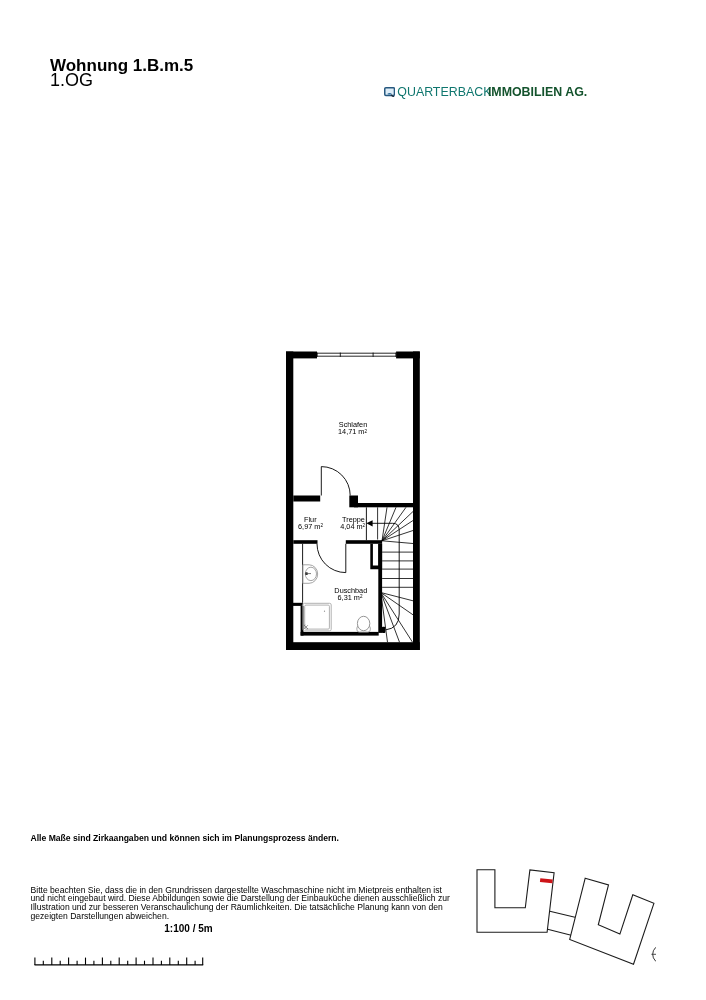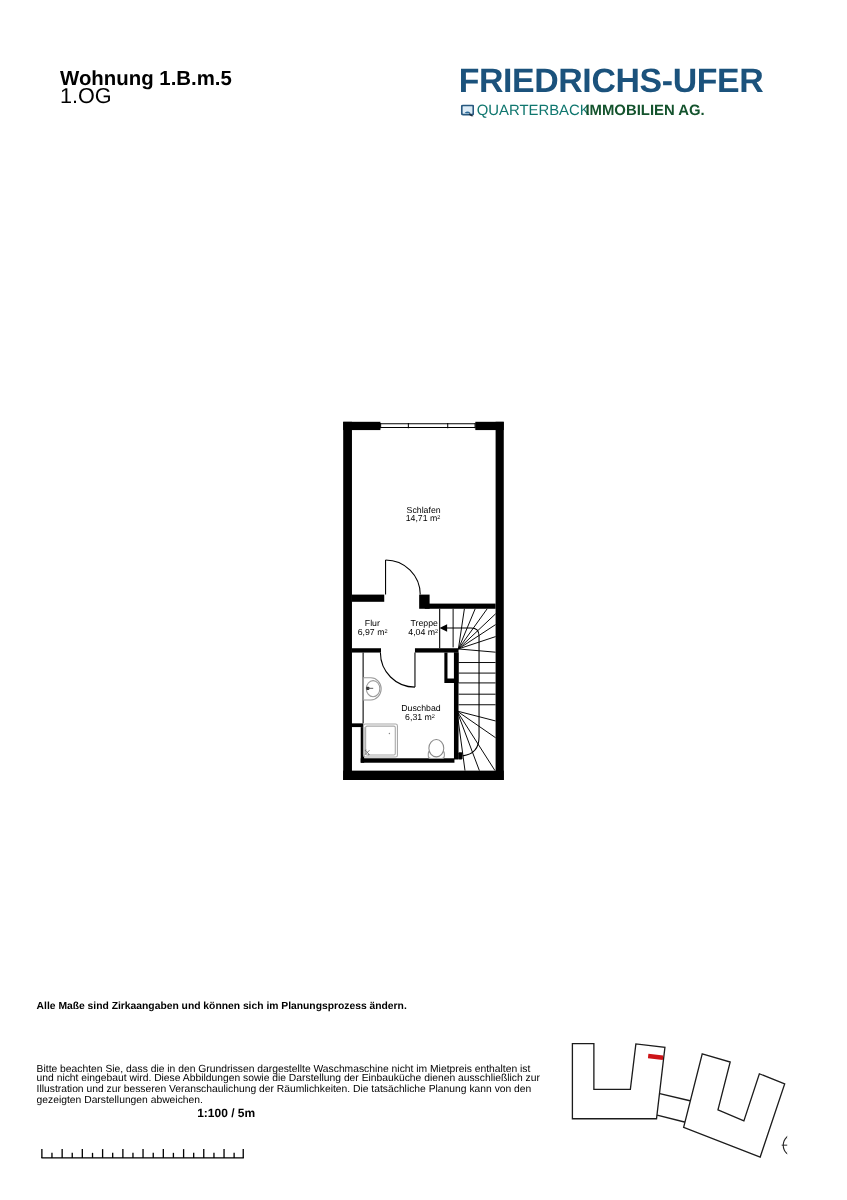--- a/index.html
+++ b/index.html
@@ -8,21 +8,20 @@
   .abs{position:absolute;}
 </style>
 </head>
 <body>
 <div id="page">
 
   <div class="abs" style="left:50px;top:56.6px;font-size:17px;font-weight:bold;color:#000;line-height:1;">Wohnung 1.B.m.5</div>
 
   <div class="abs" style="left:50px;top:71.2px;font-size:18px;color:#000;line-height:1;">1.OG</div>
 
-  <div class="abs" style="left:382.2px;top:52.7px;font-size:28.2px;font-weight:bold;color:#1b527c;line-height:1;letter-spacing:-0.3px;">FRIEDRICHS-UFER</div>
 
   <svg class="abs" style="left:383.6px;top:86.9px;" width="11.5" height="10.6" viewBox="0 0 11.5 10.6">
     <rect x="0.75" y="0.75" width="9.7" height="7.7" rx="1.1" fill="#ddecf7" stroke="#27587f" stroke-width="1.5"></rect>
     <path d="M3.2 6.9 q2.4 -1.8 4.8 0 q-2.4 1.1 -4.8 0 z" fill="#2d6b99"></path>
     <path d="M7.4 7.2 l3.2 2.6 l-1.4 0.5 l-2.6 -1.9 z" fill="#1d2f40"></path>
   </svg>
 
   <div class="abs" style="left:397.3px;top:86.4px;font-size:12.4px;color:#0f766e;line-height:1;">QUARTERBACK</div>
 
   <div class="abs" style="left:487.9px;top:86.4px;font-size:12.4px;font-weight:bold;color:#14532d;line-height:1;">IMMOBILIEN AG.</div>

